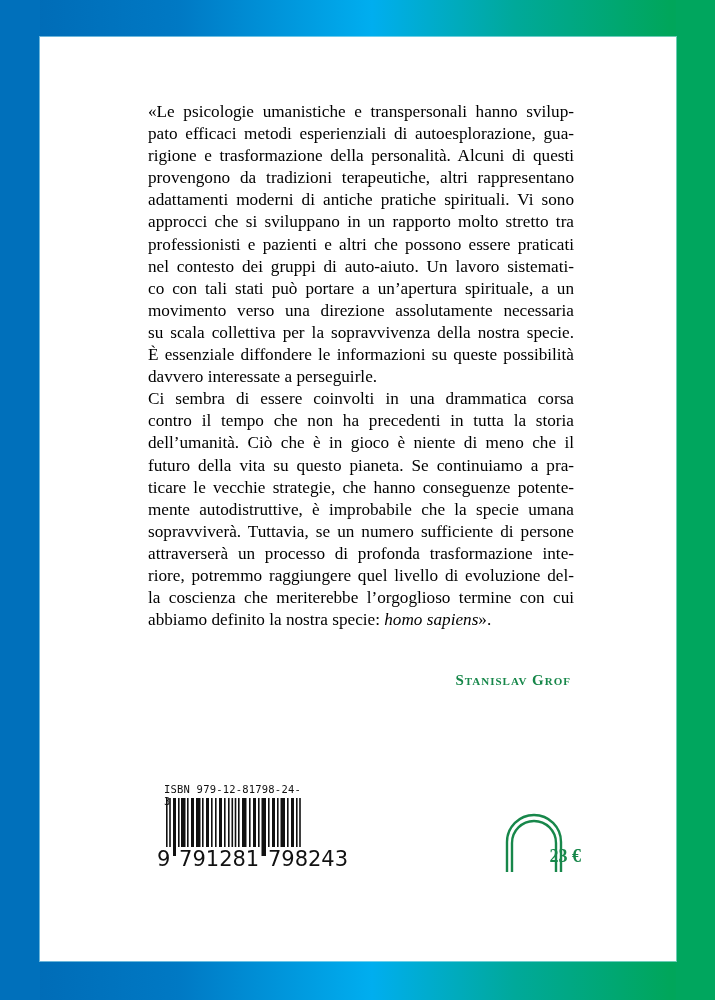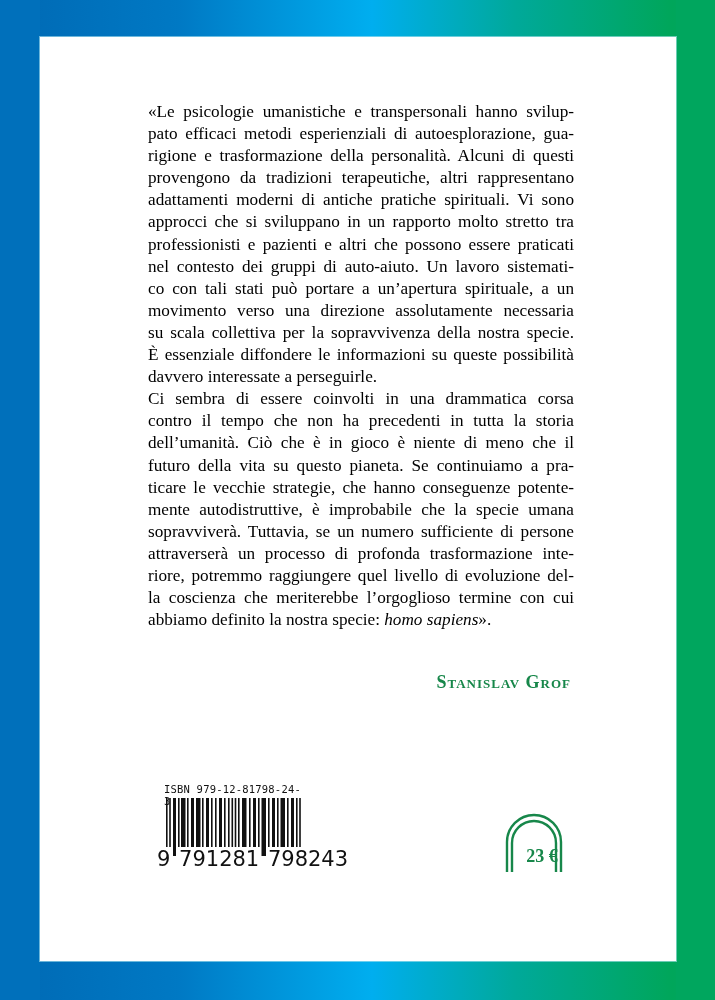--- a/index.html
+++ b/index.html
@@ -10,31 +10,31 @@
   .panel { position:absolute; left:40px; top:37px; width:636px; height:924px; background:#ffffff;
            box-shadow: 0 0 0 1px rgba(180,230,240,0.6); }
   .quote { position:absolute; left:148px; top:101px; width:426px;
            font-family:"Liberation Serif", "DejaVu Serif", serif; font-size:17.2px; line-height:22.1px;
            color:#000000; text-align:justify; hyphens:manual; }
   .quote .line { display:block; text-align:justify; text-align-last:justify; white-space:nowrap; }
   .quote .line.last { text-align-last:left; }
   .quote em { font-style:italic; }
   .author { position:absolute; left:340px; top:672px; width:231px; text-align:right;
             font-family:"Liberation Serif", "DejaVu Serif", serif; font-weight:bold;
-            font-size:18px; font-variant:small-caps; letter-spacing:1px; color:#17874a; }
+            font-size:15px; font-variant:small-caps; letter-spacing:1px; color:#17874a; }
   .barcode-wrap { position:absolute; left:156px; top:783px; width:150px; height:95px; }
   .isbn-text { position:absolute; left:8px; top:0; font-family:"DejaVu Sans Mono", monospace;
                font-size:10.5px; color:#111; letter-spacing:0.2px; }
   .bars { position:absolute; left:10px; top:15px; height:66px; width:140px; }
   .bars svg { display:block; }
   .ean-digits { position:absolute; left:0; top:64px; font-family:"DejaVu Sans", sans-serif;
                 font-size:21px; color:#111; background:transparent; white-space:nowrap; }
   .ean-digits span { background:#fff; padding:0 1px; }
   .price-badge { position:absolute; left:503px; top:812px; width:62px; height:62px; }
-  .price-text { position:absolute; left:8px; top:34px; width:62px; text-align:center;
+  .price-text { position:absolute; left:16px; top:34px; width:62px; text-align:right;
                 font-family:"Liberation Serif", "DejaVu Serif", serif; font-weight:bold;
                 font-size:18px; color:#17874a; }
 </style>
 </head>
 <body>
 
 <div class="band-left"></div>
 <div class="band-right"></div>
 
 <div class="panel"></div>

